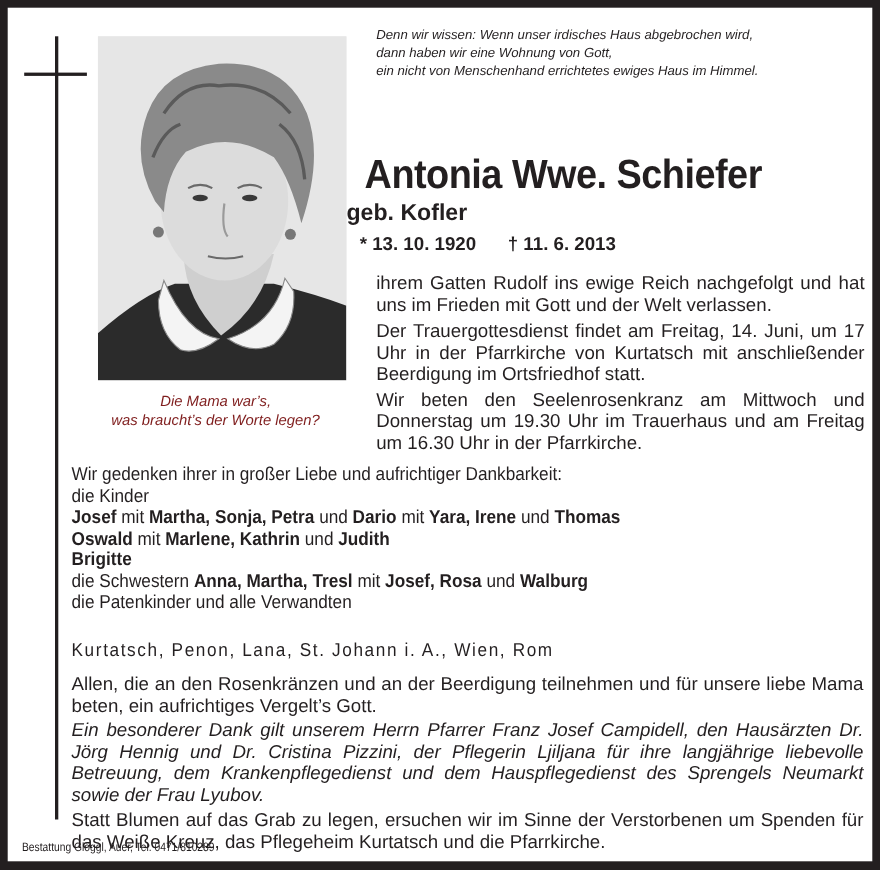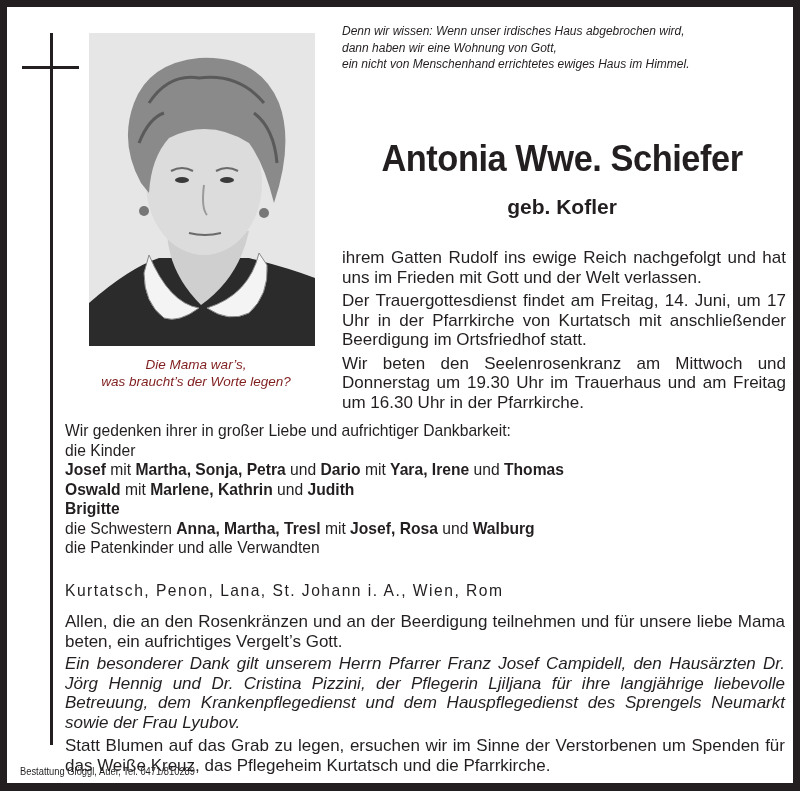--- a/index.html
+++ b/index.html
@@ -20,23 +20,23 @@
     background: #e6e6e6; overflow: hidden;
   }
   .caption {
     position: absolute; left: 60px; top: 349px; width: 258px; text-align: center;
     font-style: italic; font-size: 13.5px; line-height: 17px; color: #7f1d1d;
   }
 
   .right { position: absolute; left: 335px; width: 444px; }
   .motto { top: 16px; font-style: italic; font-size: 12px; line-height: 16.5px; }
   .intro { top: 67px; font-size: 17px; line-height: 20px; }
-  .name-block { position: absolute; left: 320px; top: 132px; width: 470px; text-align: center; }
+  .name-block { position: absolute; left: 308px; top: 132px; width: 470px; text-align: left; }
   .name { font-weight: bold; font-size: 37px; line-height: 40px; letter-spacing: -0.5px; transform: scaleX(0.93); transform-origin: center; white-space: nowrap; }
-  .maiden { font-weight: bold; font-size: 21px; line-height: 24px; margin-top: 16px; }
+  .maiden { font-weight: bold; font-size: 21px; line-height: 24px; margin-top: 3px; }
   .dates { font-weight: bold; font-size: 17px; line-height: 22px; margin-top: 5px; }
   .dates span { display: inline-block; margin: 0 12px; }
   .body1 { top: 241px; font-size: 17px; line-height: 19.5px; text-align: justify; }
   .body1 p { margin: 0 0 4px 0; }
 
   .lower { position: absolute; left: 58px; width: 720px; font-size: 17px; line-height: 19.5px; }
   .thanks { top: 414px; }
   .thanks div { white-space: nowrap; }
   .thanks b { font-weight: bold; }
   .places { top: 574px; letter-spacing: 1.6px; }
@@ -95,20 +95,24 @@
   <div class="right motto">
     <div>Denn wir wissen: Wenn unser irdisches Haus abgebrochen wird,</div>
     <div>dann haben wir eine Wohnung von Gott,</div>
     <div>ein nicht von Menschenhand errichtetes ewiges Haus im Himmel.</div>
   </div>
 
 
   <div class="name-block">
     <div class="name">Antonia Wwe. Schiefer</div>
     <div class="maiden">geb. Kofler</div>
+    <div class="dates">
+      <span>* 13. 10. 1920</span>
+      <span>† 11. 6. 2013</span>
+    </div>
   </div>
 
   <div class="right body1">
     <p>ihrem Gatten Rudolf ins ewige Reich nachgefolgt und hat uns im Frieden mit Gott und der Welt verlassen.</p>
     <p>Der Trauergottesdienst findet am Freitag, 14. Juni, um 17 Uhr in der Pfarrkirche von Kurtatsch mit anschließender Beerdigung im Ortsfriedhof statt.</p>
     <p>Wir beten den Seelenrosenkranz am Mittwoch und Donnerstag um 19.30 Uhr im Trauerhaus und am Freitag um 16.30 Uhr in der Pfarrkirche.</p>
   </div>
 
   <div class="lower thanks">
     <div class="cond">Wir gedenken ihrer in großer Liebe und aufrichtiger Dankbarkeit:</div>

